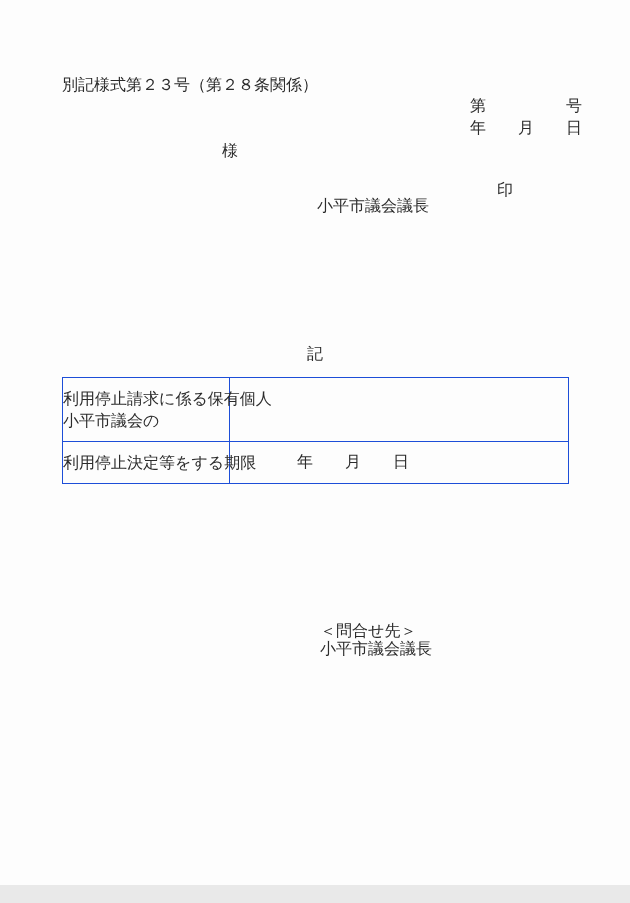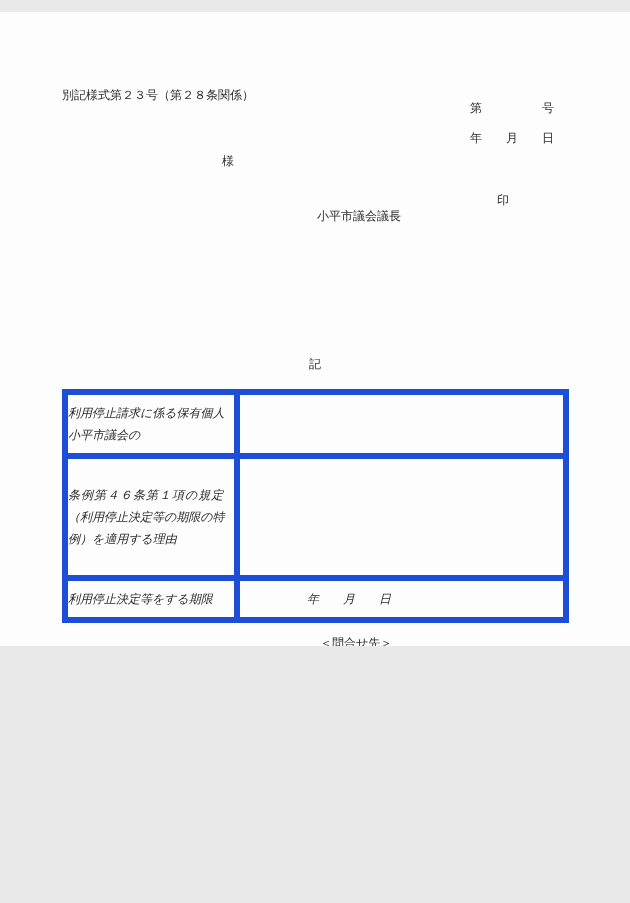--- a/index.html
+++ b/index.html
@@ -3,32 +3,32 @@
 <meta charset="utf-8">
 <style>
   html, body {
     margin: 0;
     padding: 0;
     background: #e9e9e9;
   }
   .page {
     position: relative;
     width: 630px;
-    height: 634px;
-    margin: 12px auto;
+    height: 885px;
+    margin: 0 auto;
     background: #fdfdfd;
     font-family: "Liberation Serif", "DejaVu Serif", serif;
     color: #2b2b2b;
-    font-size: 12px;
+    font-size: 16px;
     overflow: hidden;
   }
   .abs { position: absolute; white-space: pre; }
 
   .form-ref      { left: 62px;  top: 75px; }
-  .doc-no-line   { left: 470px; top: 88px; }
+  .doc-no-line   { left: 470px; top: 96px; }
   .date-line     { left: 470px; top: 118px; }
   .addressee     { left: 222px; top: 141px; }
   .sender-title  { left: 317px; top: 196px; }
   .seal          { left: 497px; top: 180px; }
 
   .doc-title {
     position: absolute;
     left: 0; top: 221px;
     width: 630px;
     text-align: center;
@@ -51,24 +51,23 @@
   }
 
   table.detail-table {
     position: absolute;
     left: 62px; top: 377px;
     border-collapse: collapse;
     table-layout: fixed;
     width: 507px;
   }
   table.detail-table td {
-    border: 6px solid #1d4ed8;
+    border: 1px solid #1d4ed8;
     vertical-align: middle;
     padding: 0;
-    font-style: italic;
   }
   td.label-cell {
     width: 166px;
     padding-left: 6px;
     padding-right: 2px;
     line-height: 22px;
   }
   td.label-cell div { white-space: pre; }
   .row-1 { height: 64px; }
   .row-2 { height: 122px; }
@@ -110,28 +109,20 @@
 
   <table class="detail-table">
     <tbody>
       <tr class="row-1">
         <td class="label-cell">
           <div>利用停止請求に係る保有個人</div>
           <div>小平市議会の</div>
         </td>
         <td class="value-cell"></td>
       </tr>
-      <tr class="row-2">
-        <td class="label-cell">
-          <div class="spread">条例第４６条第１項の規定</div>
-          <div>（利用停止決定等の期限の特</div>
-          <div>例）を適用する理由</div>
-        </td>
-        <td class="value-cell"></td>
-      </tr>
       <tr class="row-3">
         <td class="label-cell">
           <div>利用停止決定等をする期限</div>
         </td>
         <td class="value-cell">
           <div class="date-blank">年　　月　　日</div>
         </td>
       </tr>
     </tbody>
   </table>

